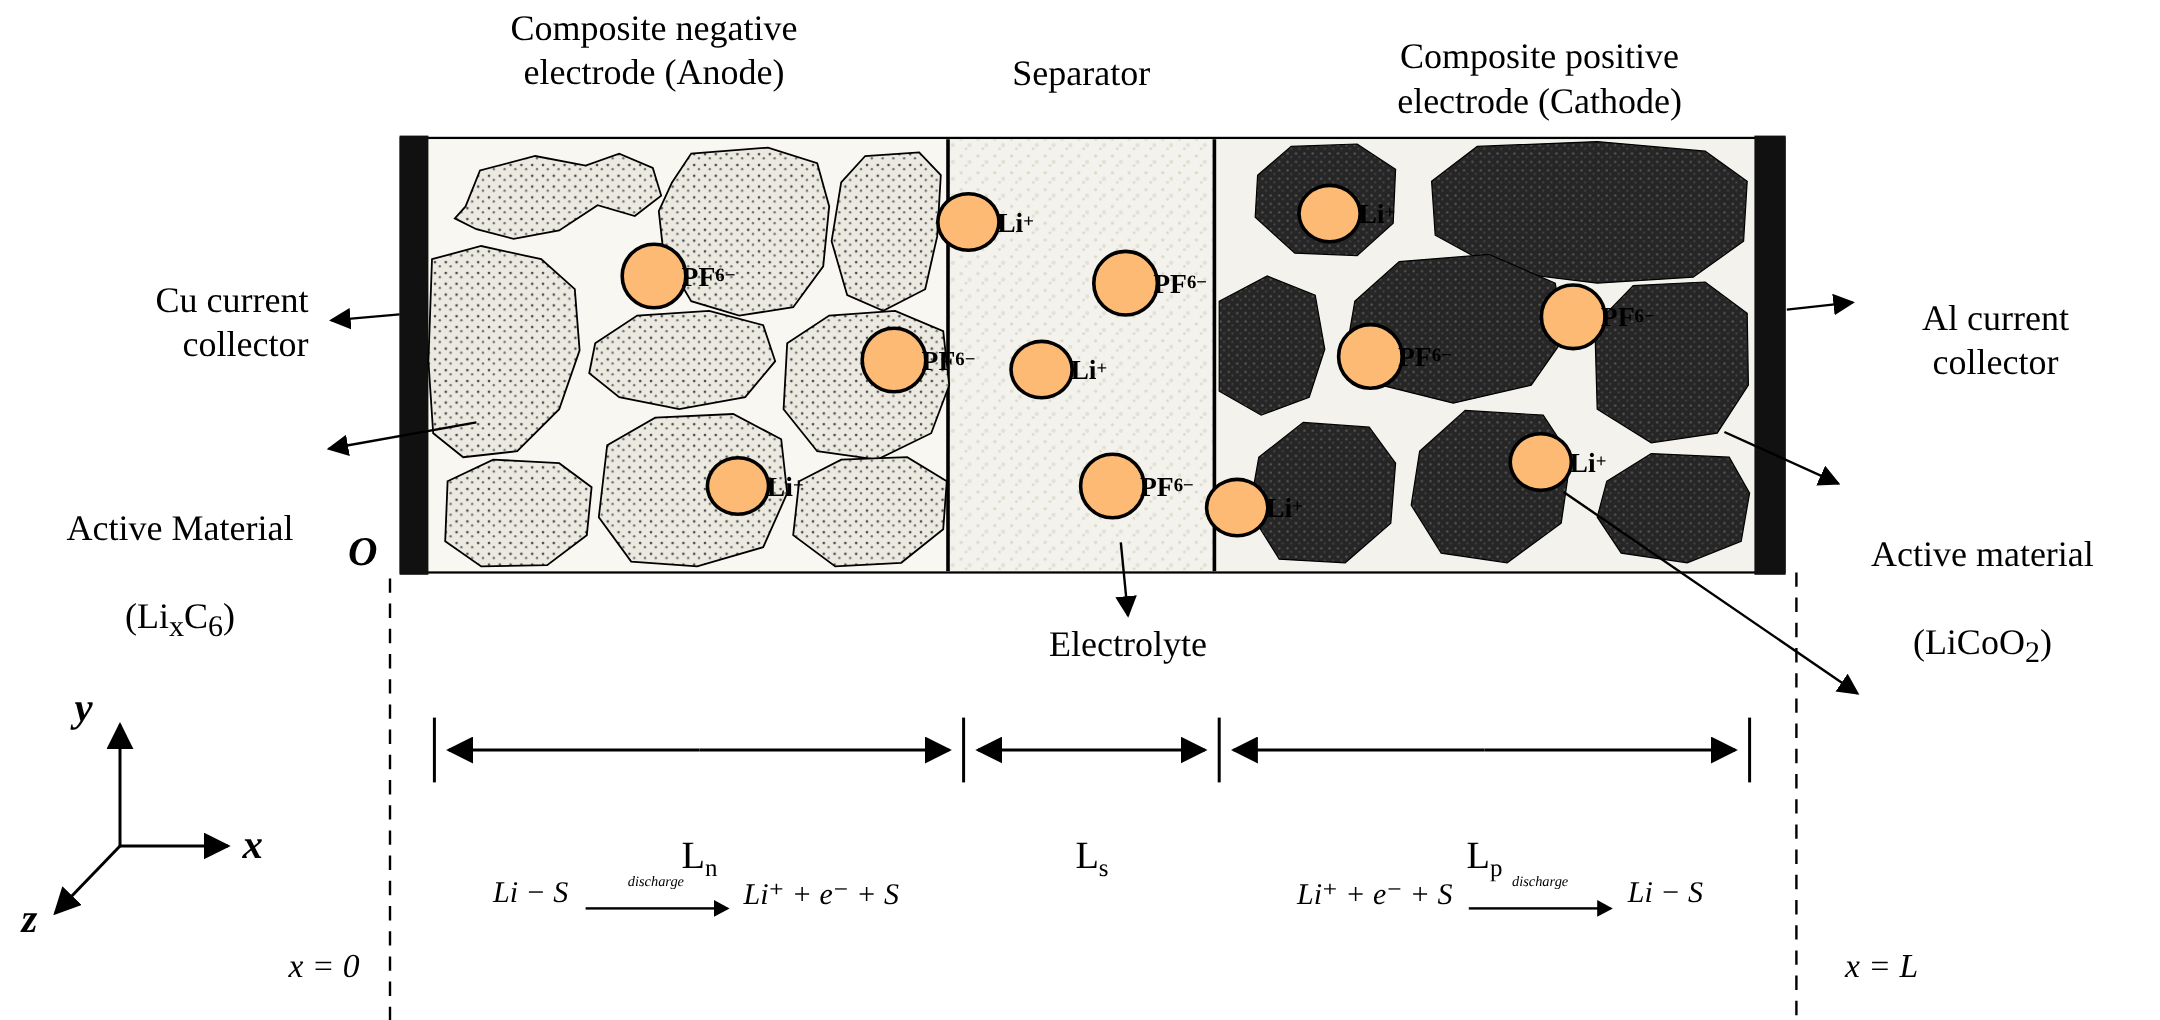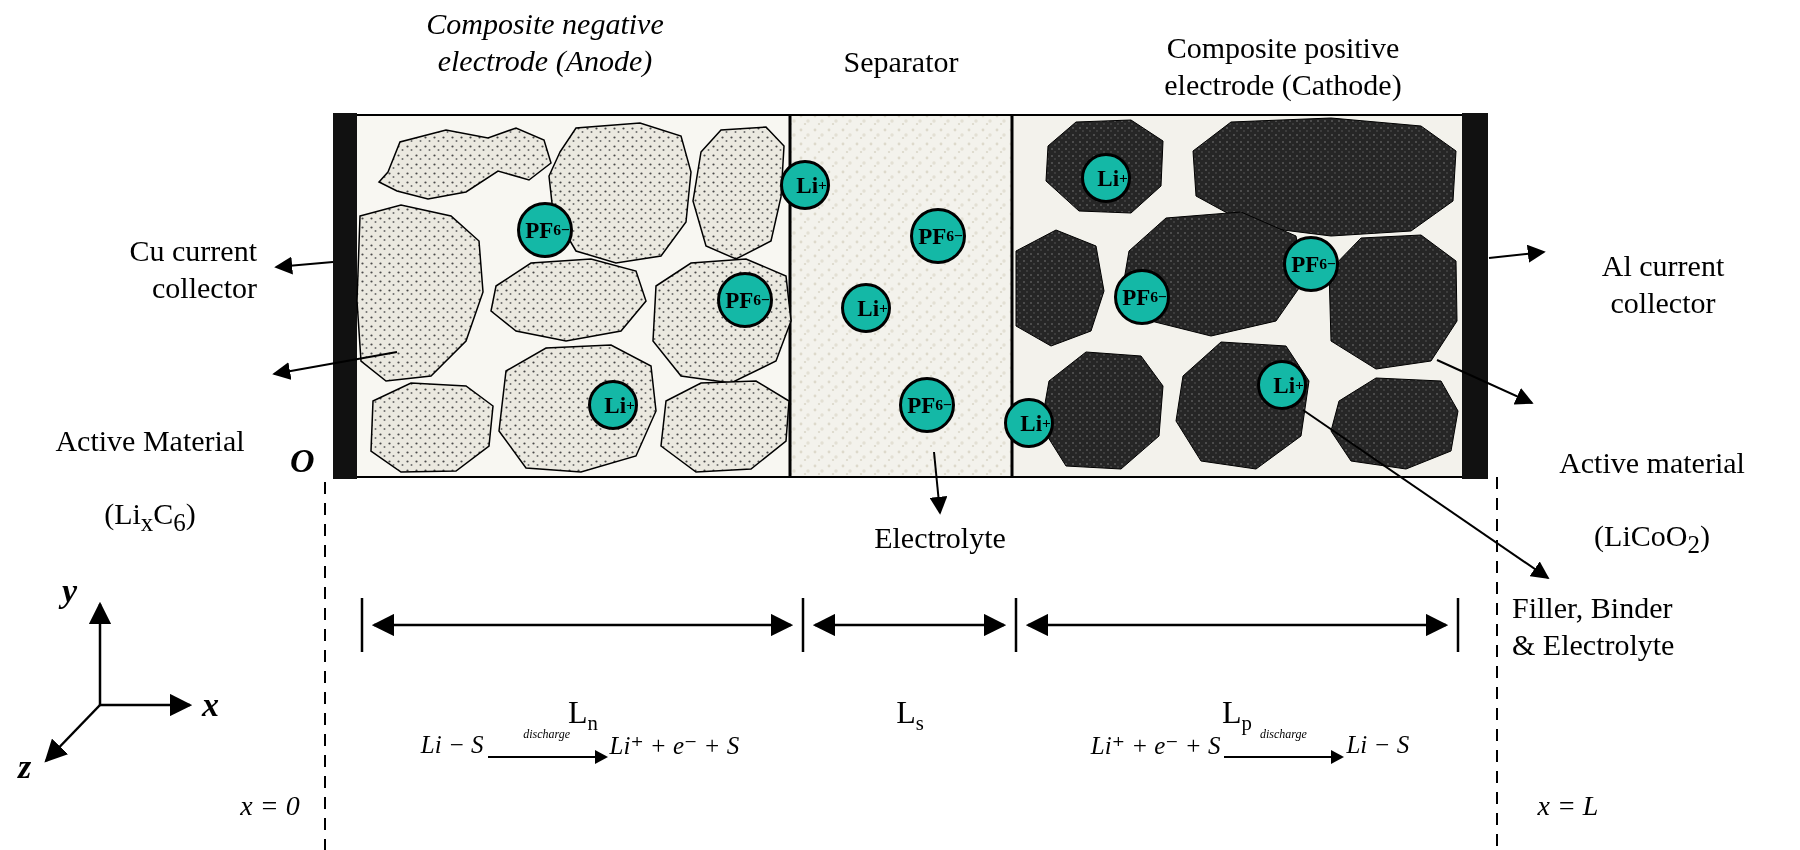--- a/index.html
+++ b/index.html
@@ -3,32 +3,32 @@
 <meta charset="utf-8">
 <style>
   * { margin:0; padding:0; box-sizing:border-box; }
   html,body { width:1800px; height:850px; background:#ffffff; }
   body { font-family:"Liberation Serif","DejaVu Serif","DejaVu Sans",serif; color:#000; }
   .canvas { position:relative; width:1800px; height:850px; background:#fff; overflow:hidden; }
   svg.layer { position:absolute; left:0; top:0; z-index:1; }
   .lbl { position:absolute; text-align:center; white-space:pre-line; font-size:30px; line-height:1.22; z-index:4; }
   .lbl.left-align { text-align:left; }
   .ion {
-    position:absolute; background:#14b8a6; border:3px solid #000; border-radius:50%;
-    display:flex; align-items:center; justify-content:flex-end;
-    font-weight:bold; font-size:23px; z-index:5; line-height:1;
+    position:absolute; background:#fdba74; border:3px solid #000; border-radius:50%;
+    display:flex; align-items:center; justify-content:flex-start;
+    font-weight:bold; font-size:23px; z-index:5; line-height:1;padding-left:48px;
   }
   .ion sub, .ion sup { font-size:0.68em; }
   .dim { font-size:32px; }
   .dim sub { font-size:0.65em; }
   .axis-lbl { position:absolute; font-style:italic; font-weight:bold; font-size:34px; z-index:4; }
   .origin-lbl { position:absolute; font-style:italic; font-weight:bold; font-size:34px; z-index:4; }
   .coord-lbl { position:absolute; font-style:italic; font-size:28px; z-index:4; text-align:center; }
   .reaction {
-    position:absolute; display:flex; align-items:center; justify-content:center; gap:0;
+    position:absolute; display:flex; align-items:center; justify-content:center; gap:10px;
     font-style:italic; font-size:25px; z-index:4;
   }
   .rxn-arrow { display:flex; flex-direction:column; align-items:center; margin:0 4px; transform:translateY(-2px); }
   .rxn-arrow .word { font-size:12px; font-style:italic; line-height:1; margin-bottom:16px; }
   .rxn-arrow .shaft { position:relative; width:118px; height:2px; background:#000; }
   .rxn-arrow .shaft::after {
     content:""; position:absolute; right:-2px; top:-6px;
     border-left:13px solid #000; border-top:7px solid transparent; border-bottom:7px solid transparent;
   }
 </style>
@@ -121,21 +121,21 @@
       <line x1="1497" y1="477" x2="1497" y2="850"></line>
     </g>
 
     <g stroke="#000" stroke-width="2.5" fill="none">
       <line x1="100" y1="705" x2="100" y2="604" marker-end="url(#arr)"></line>
       <line x1="100" y1="705" x2="190" y2="705" marker-end="url(#arr)"></line>
       <line x1="100" y1="705" x2="46" y2="761" marker-end="url(#arr)"></line>
     </g>
   </svg>
 
-  <div class="lbl" style="left:340px;top:6px;width:410px;font-style:italic;">Composite negative
+  <div class="lbl" style="left:340px;top:6px;width:410px;">Composite negative
 electrode (Anode)</div>
   <div class="lbl" style="left:795px;top:44px;width:212px;">Separator</div>
   <div class="lbl" style="left:1077px;top:6px;width:412px;margin-top:24px;">Composite positive
 electrode (Cathode)</div>
 
   <div class="lbl" style="left:35px;top:233px;width:222px;text-align:right;">Cu current
 collector</div>
 
   <div class="lbl" style="left:18px;top:386px;width:264px;">
     <span>Active Material</span><br>
@@ -143,22 +143,20 @@
   </div>
 
   <div class="lbl" style="left:1552px;top:248px;width:222px;">Al current
 collector</div>
 
   <div class="lbl" style="left:1508px;top:408px;width:288px;">
     <span>Active material</span><br>
     <span><span>(LiCoO</span><sub>2</sub><span>)</span></span>
   </div>
 
-  <div class="lbl left-align" style="left:1512px;top:590px;width:270px;">Filler, Binder
-&amp; Electrolyte</div>
 
   <div class="lbl" style="left:830px;top:520px;width:220px;">Electrolyte</div>
 
   <div class="origin-lbl" style="left:290px;top:442px;">O</div>
 
   <div class="coord-lbl" style="left:210px;top:790px;width:120px;">x = 0</div>
   <div class="coord-lbl" style="left:1508px;top:790px;width:120px;">x = L</div>
 
   <div class="axis-lbl" style="left:62px;top:572px;">y</div>
   <div class="axis-lbl" style="left:202px;top:686px;">x</div>

